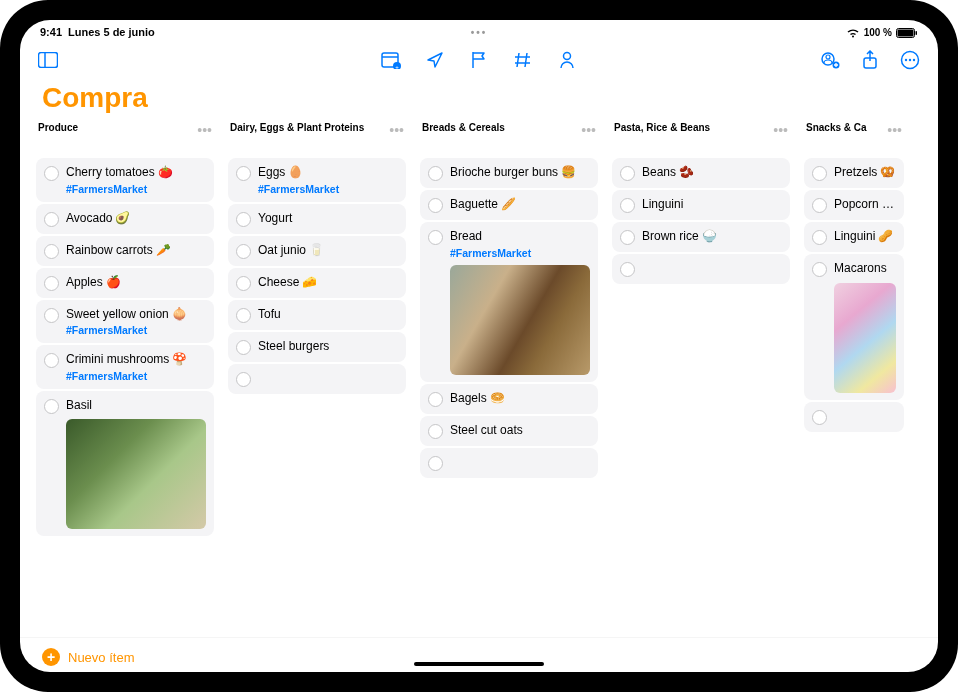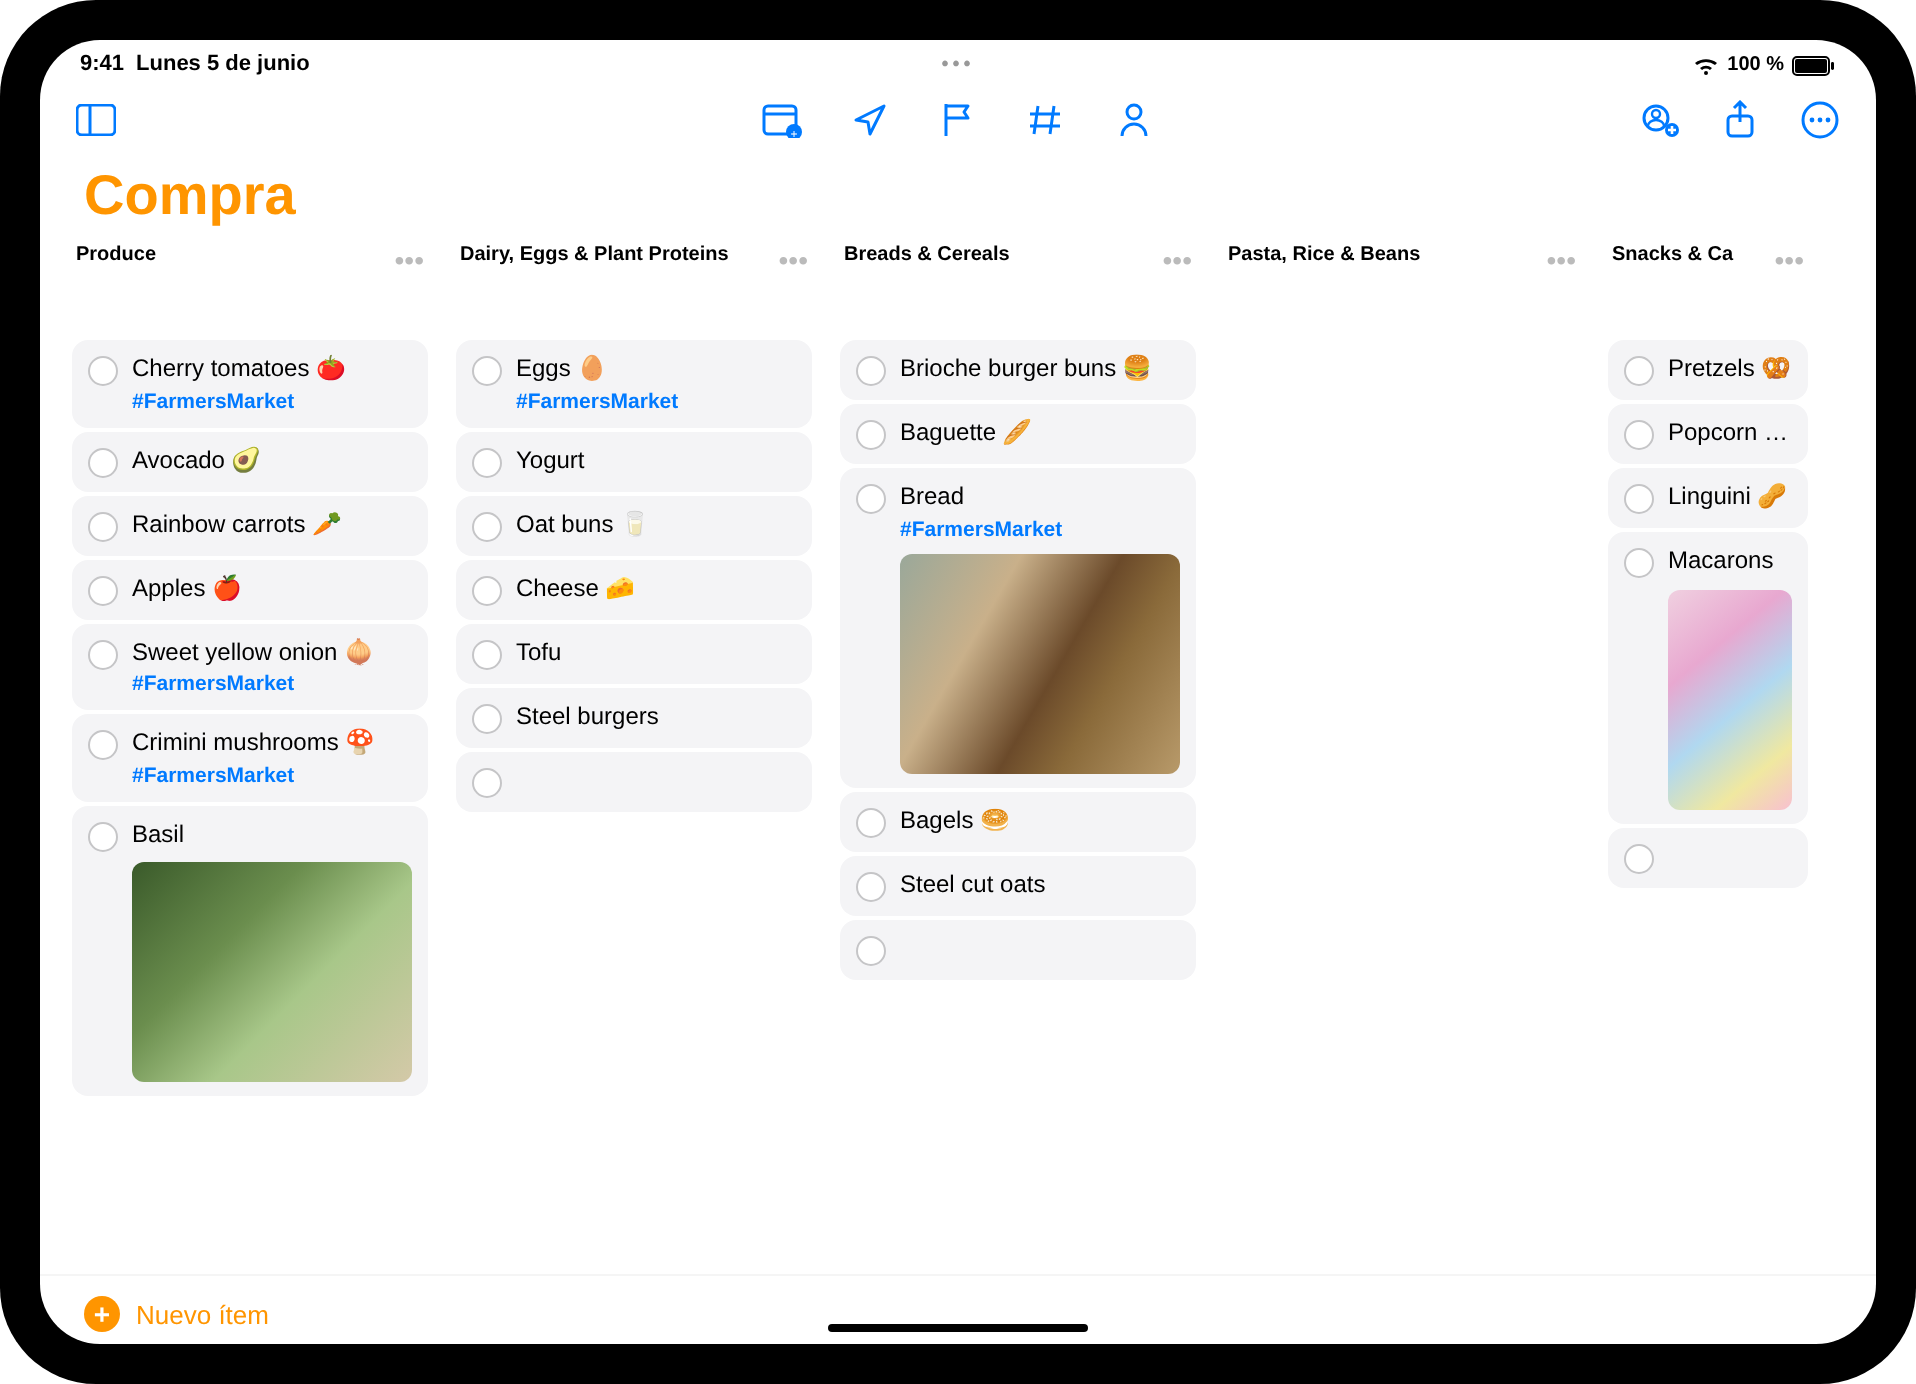--- a/index.html
+++ b/index.html
@@ -117,21 +117,20 @@
     color: #bbb;
     font-size: 14px;
     cursor: pointer;
     flex-shrink: 0;
     margin-left: 4px;
   }
   .items {
     display: flex;
     flex-direction: column;
     gap: 2px;
-    margin-top: 12px;
   }
   .item {
     background: #f4f4f6;
     border-radius: 8px;
     padding: 7px 8px;
     display: flex;
     align-items: flex-start;
     gap: 7px;
     font-size: 12px;
     min-height: 30px;
@@ -383,21 +382,21 @@
               </div>
               <div class="item">
                 <div class="circle"></div>
                 <div class="item-body">
                   <div class="item-label">Yogurt</div>
                 </div>
               </div>
               <div class="item">
                 <div class="circle"></div>
                 <div class="item-body">
-                  <div class="item-label">Oat buns 🥛</div>
+                  <div class="item-label">Oat junio 🥛</div>
                 </div>
               </div>
               <div class="item">
                 <div class="circle"></div>
                 <div class="item-body">
                   <div class="item-label">Cheese 🧀</div>
                 </div>
               </div>
               <div class="item">
                 <div class="circle"></div>
@@ -456,20 +455,43 @@
               </div>
               <div class="item empty">
                 <div class="circle"></div>
               </div>
             </div>
           </div>
           <div class="column">
             <div class="col-header">
               <div class="col-title">Pasta, Rice &amp; Beans</div>
               <div class="col-more">•••</div>
+            </div>
+            <div class="items">
+              <div class="item">
+                <div class="circle"></div>
+                <div class="item-body">
+                  <div class="item-label">Beans 🫘</div>
+                </div>
+              </div>
+              <div class="item">
+                <div class="circle"></div>
+                <div class="item-body">
+                  <div class="item-label">Linguini</div>
+                </div>
+              </div>
+              <div class="item">
+                <div class="circle"></div>
+                <div class="item-body">
+                  <div class="item-label">Brown rice 🍚</div>
+                </div>
+              </div>
+              <div class="item empty">
+                <div class="circle"></div>
+              </div>
             </div>
           </div>
           <div class="column partial">
             <div class="col-header">
               <div class="col-title">Snacks &amp; Ca</div>
               <div class="col-more">•••</div>
             </div>
             <div class="items">
               <div class="item">
                 <div class="circle"></div>

